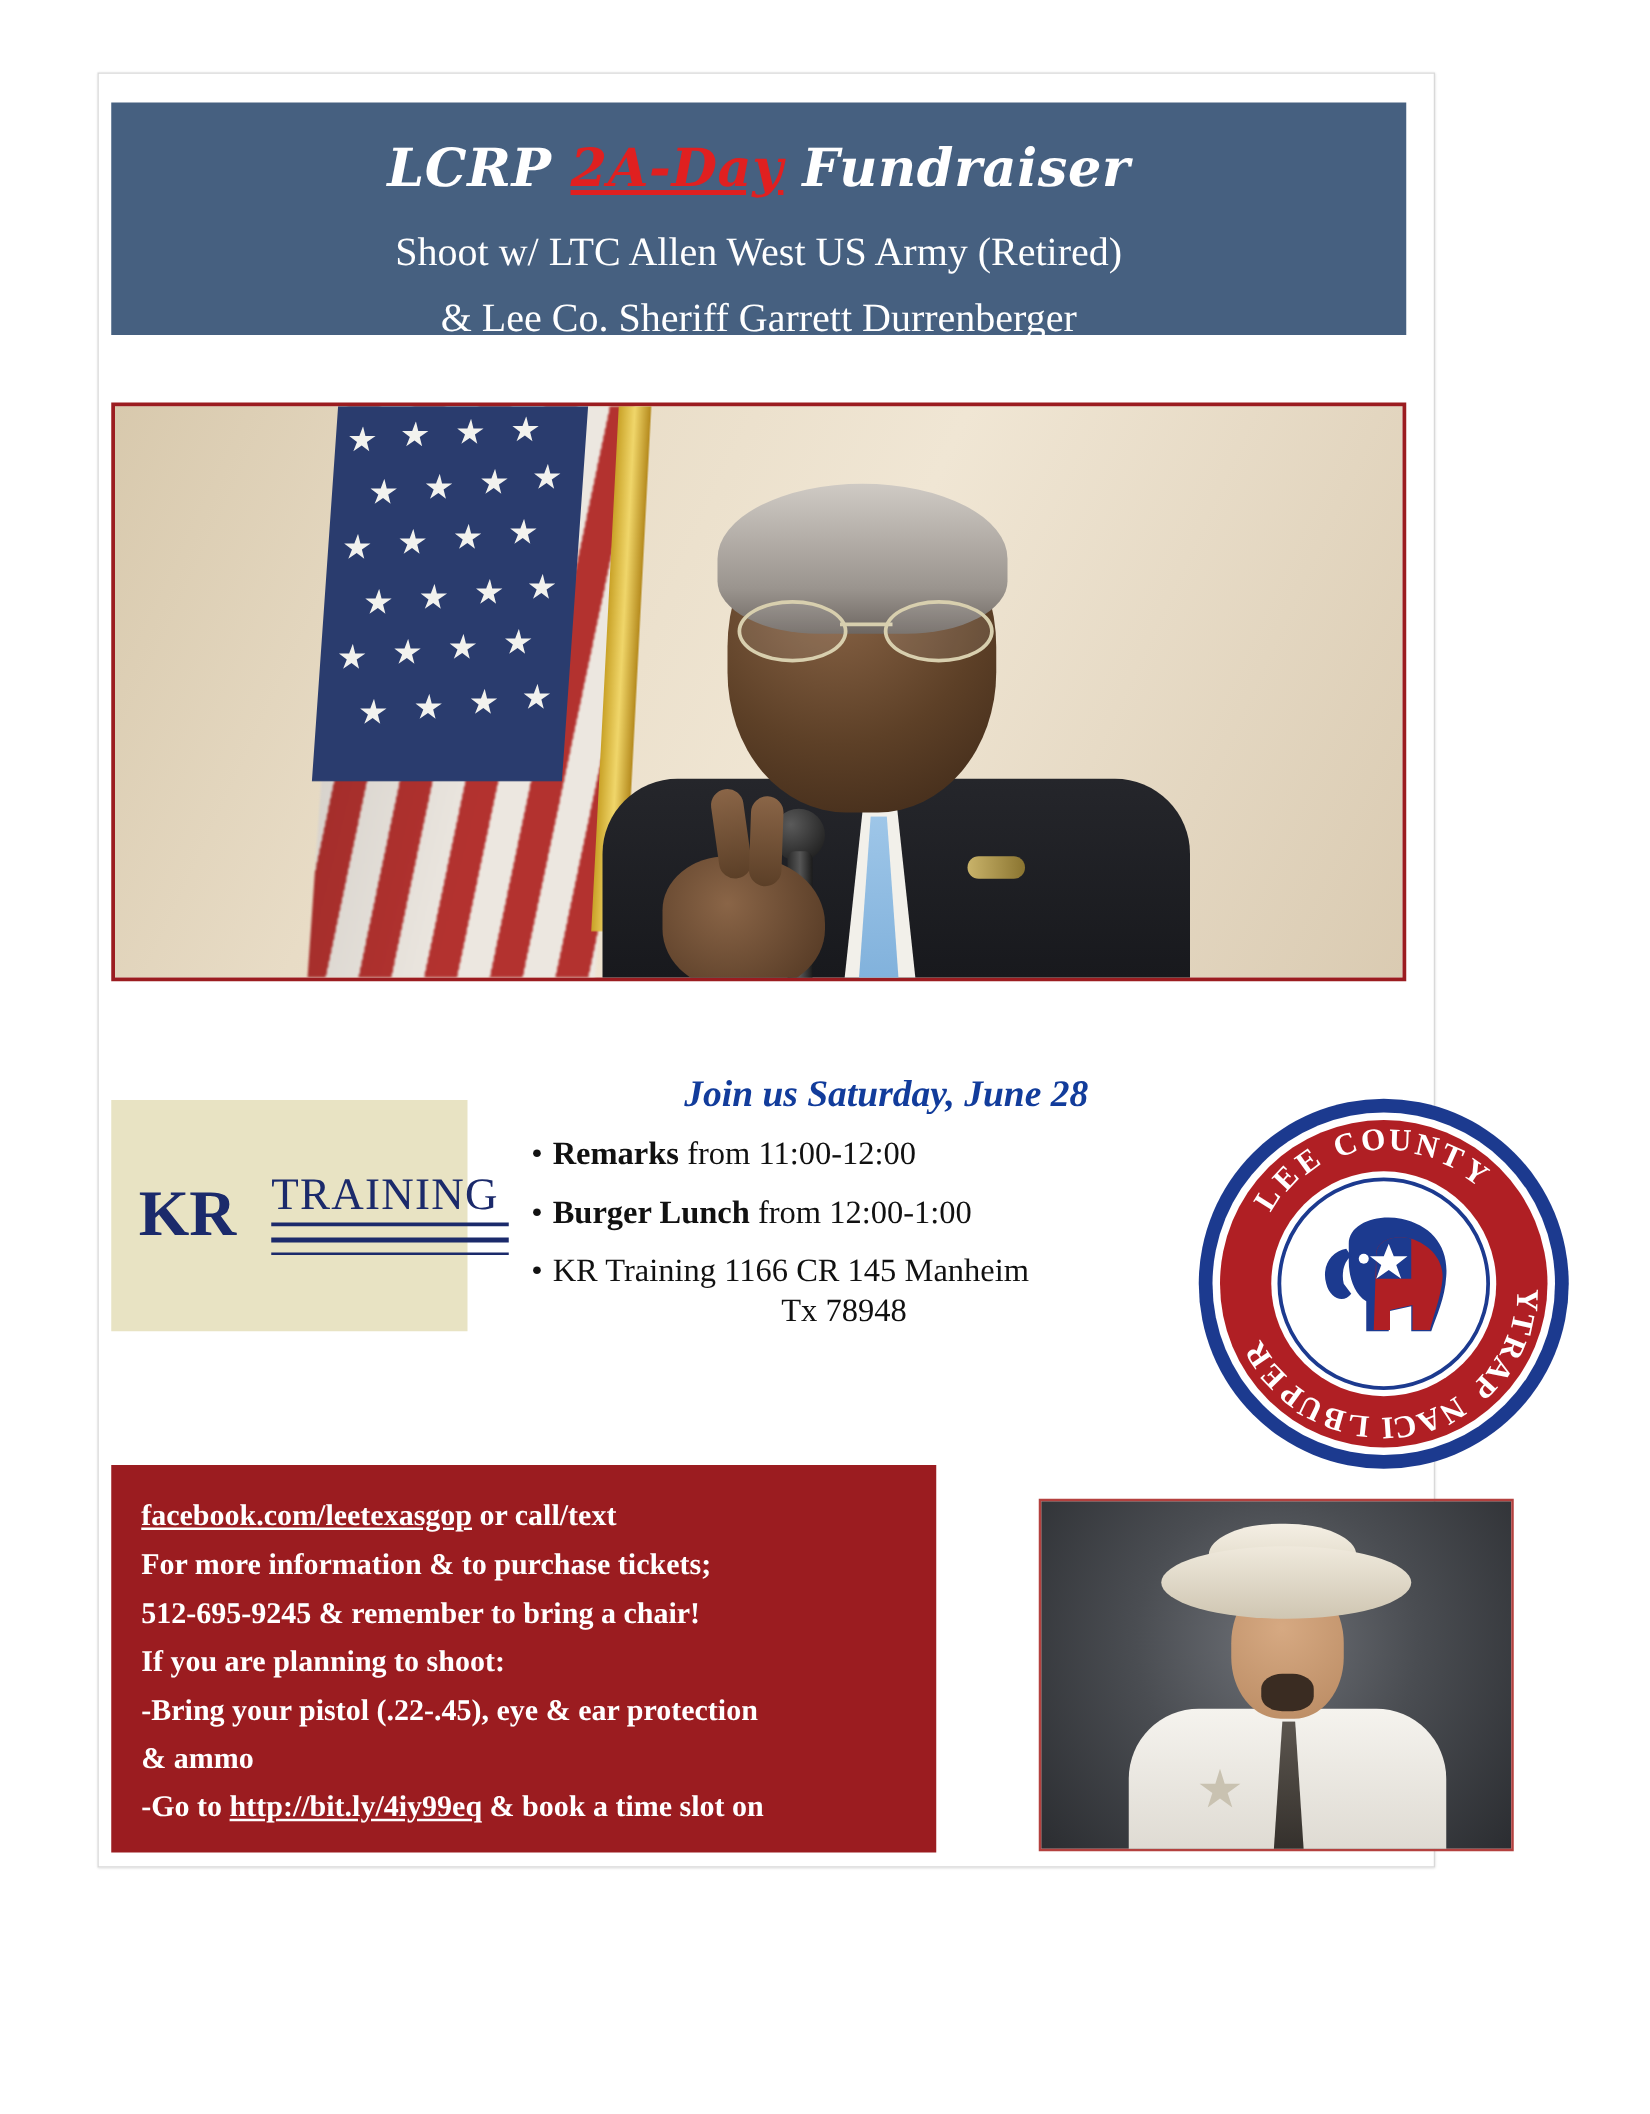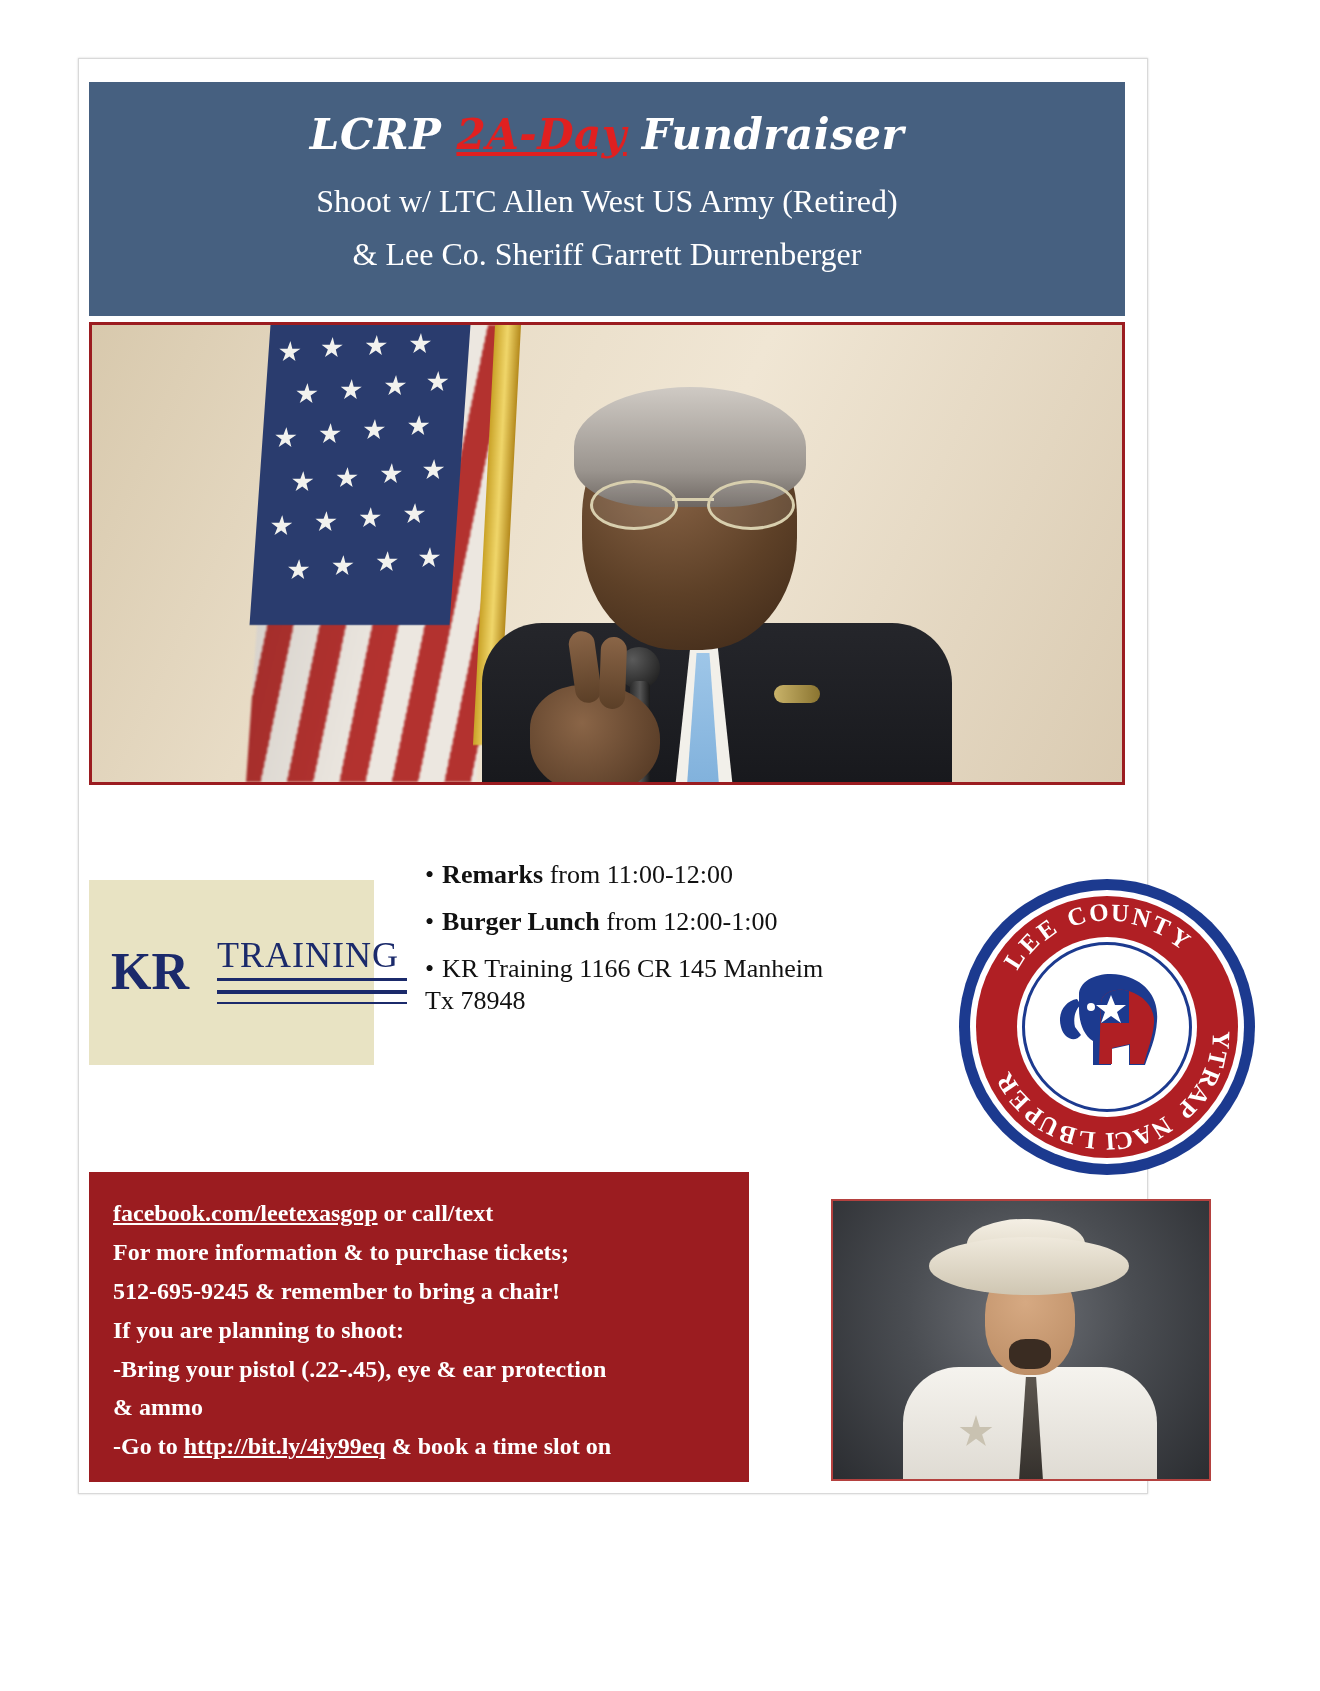--- a/index.html
+++ b/index.html
@@ -25,21 +25,21 @@
     border: 1px solid #d9d9d9;
     box-shadow: 0 0 2px rgba(0,0,0,0.18);
   }
 
   
   .header {
     position: absolute;
     left: 10px;
     top: 23px;
     width: 1036px;
-    height: 234px;
+    height: 186px;
     background: #466080;
     color: #ffffff;
     text-align: center;
   }
   .header-title {
     margin-top: 28px;
     font-size: 42px;
     font-style: italic;
     font-weight: bold;
     font-family: "DejaVu Serif", serif;
@@ -319,20 +319,21 @@
   .schedule-item {
     font-size: 26px;
     color: #111111;
     margin: 0 0 16px 16px;
     line-height: 1.2;
   }
   .schedule-item .bull { margin-right: 8px; }
   .schedule-item b { font-weight: bold; }
   .schedule-item .line2 {
     display: block;
+    margin-left: 200px;
   }
 
   
   .seal {
     position: absolute;
     left: 880px;
     top: 820px;
     width: 296px;
     height: 296px;
   }
@@ -559,20 +560,21 @@
 
   <div class="kr-logo">
     <div class="kr-text">KR</div>
     <div class="kr-training">TRAINING</div>
     <div class="kr-rule r1"></div>
     <div class="kr-rule r2"></div>
     <div class="kr-rule r3"></div>
   </div>
 
   <div class="schedule">
+    <div class="schedule-title">Join us Saturday,  June 28</div>
 
     <div class="schedule-item">
       <span class="bull">•</span><b>Remarks</b><span> from 11:00-12:00</span>
     </div>
     <div class="schedule-item">
       <span class="bull">•</span><b>Burger Lunch</b><span> from 12:00-1:00</span>
     </div>
     <div class="schedule-item">
       <span class="bull">•</span><span>KR Training 1166 CR 145 Manheim</span>
       <span class="line2">Tx 78948</span>

